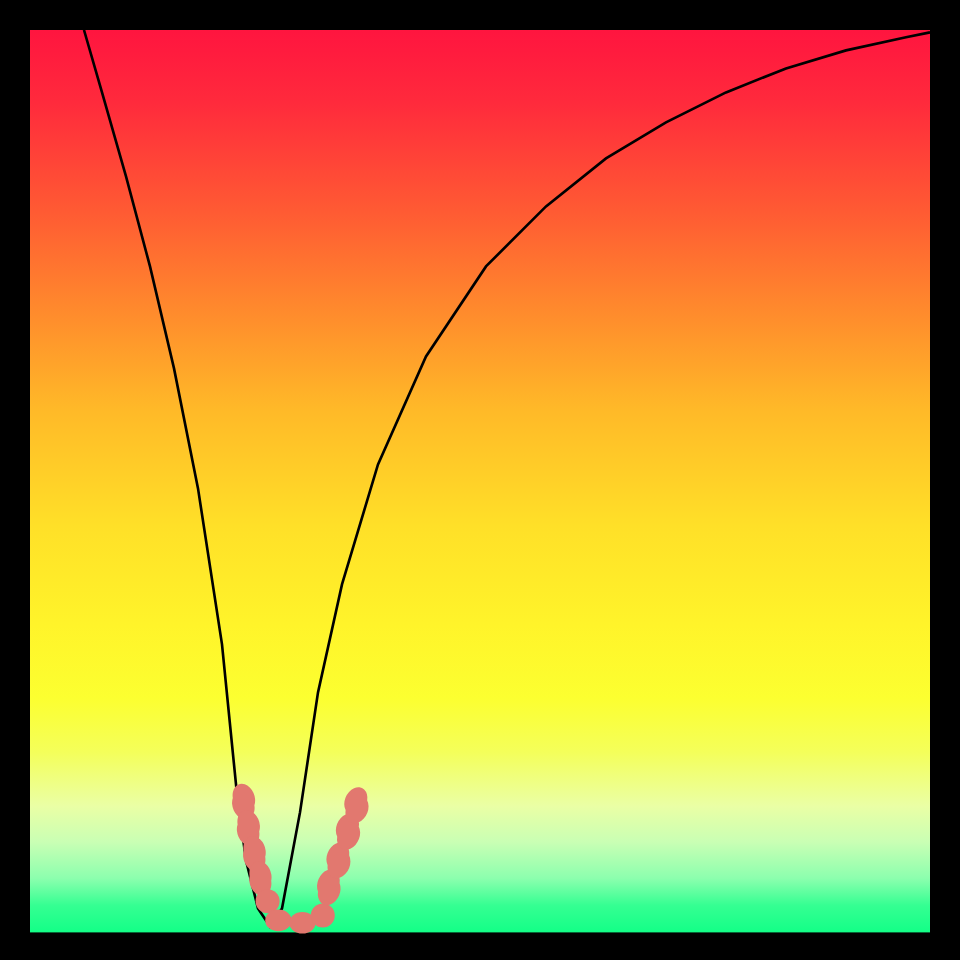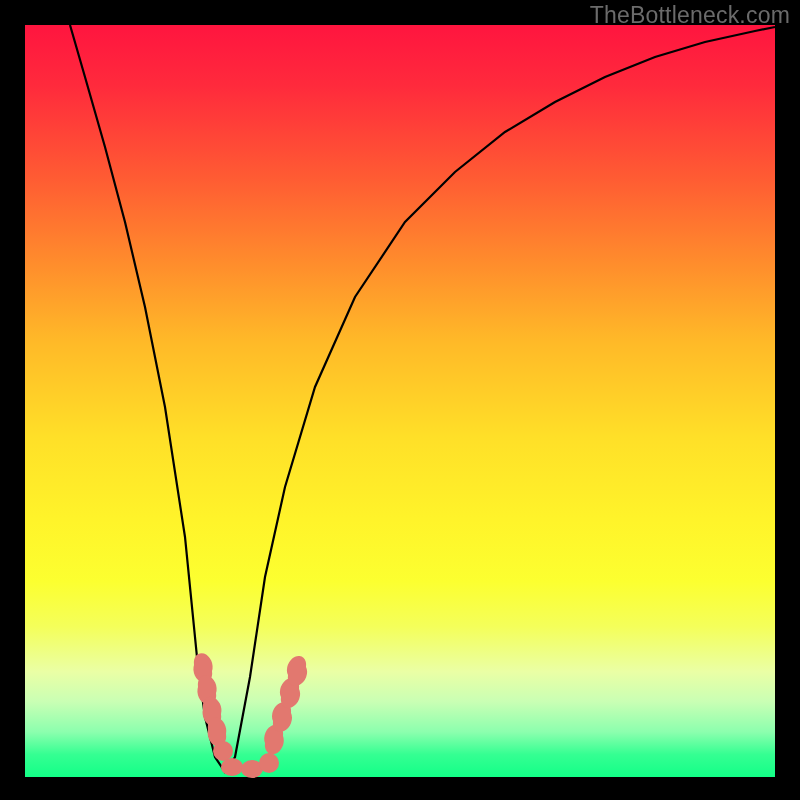--- a/index.html
+++ b/index.html
@@ -79,14 +79,13 @@
         <path d="M216,744 a11,9 0 1,0 22,0 a11,9 0 1,0 -22,0 z"></path>
         <path d="M234,738 a10,10 0 1,0 20,0 a10,10 0 1,0 -20,0 z"></path>
 
         <path d="M240,718 a9,12 22 1,0 18,-7 a9,12 22 1,0 -18,7 z"></path>
         <path d="M248,696 a9,12 24 1,0 18,-8 a9,12 24 1,0 -18,8 z"></path>
         <path d="M256,672 a9,12 26 1,0 18,-8 a9,12 26 1,0 -18,8 z"></path>
         <path d="M263,650 a9,12 26 1,0 18,-8 a9,12 26 1,0 -18,8 z"></path>
       </g>
     </svg>
   </div>
-  <div class="watermark">TheBottleneck.com</div>
 </div>
 
 </body></html>

